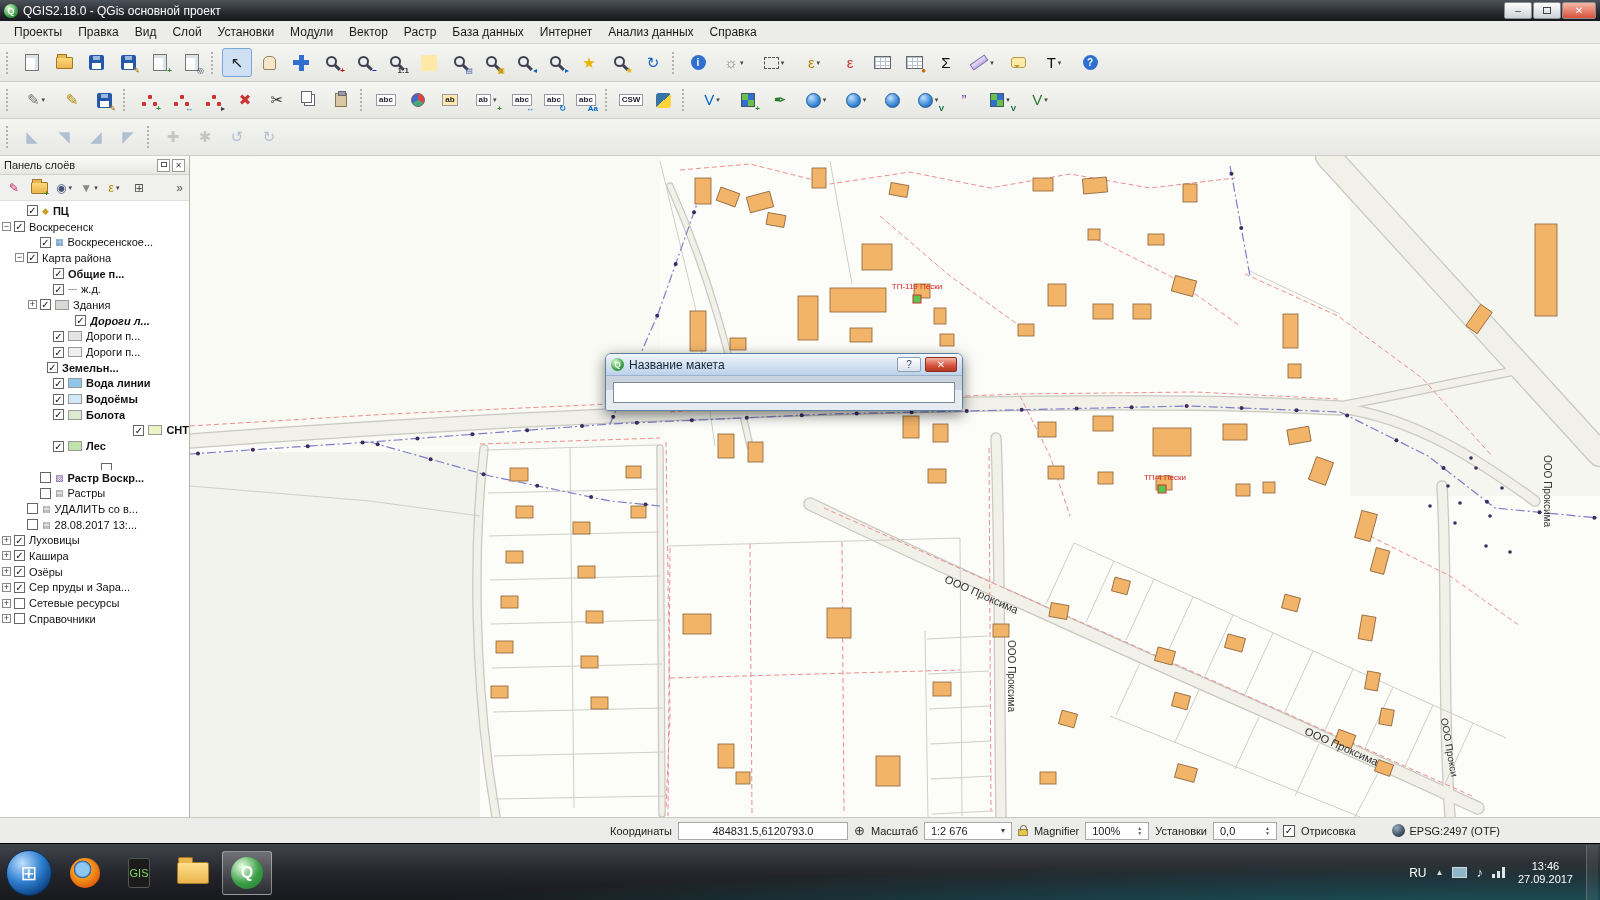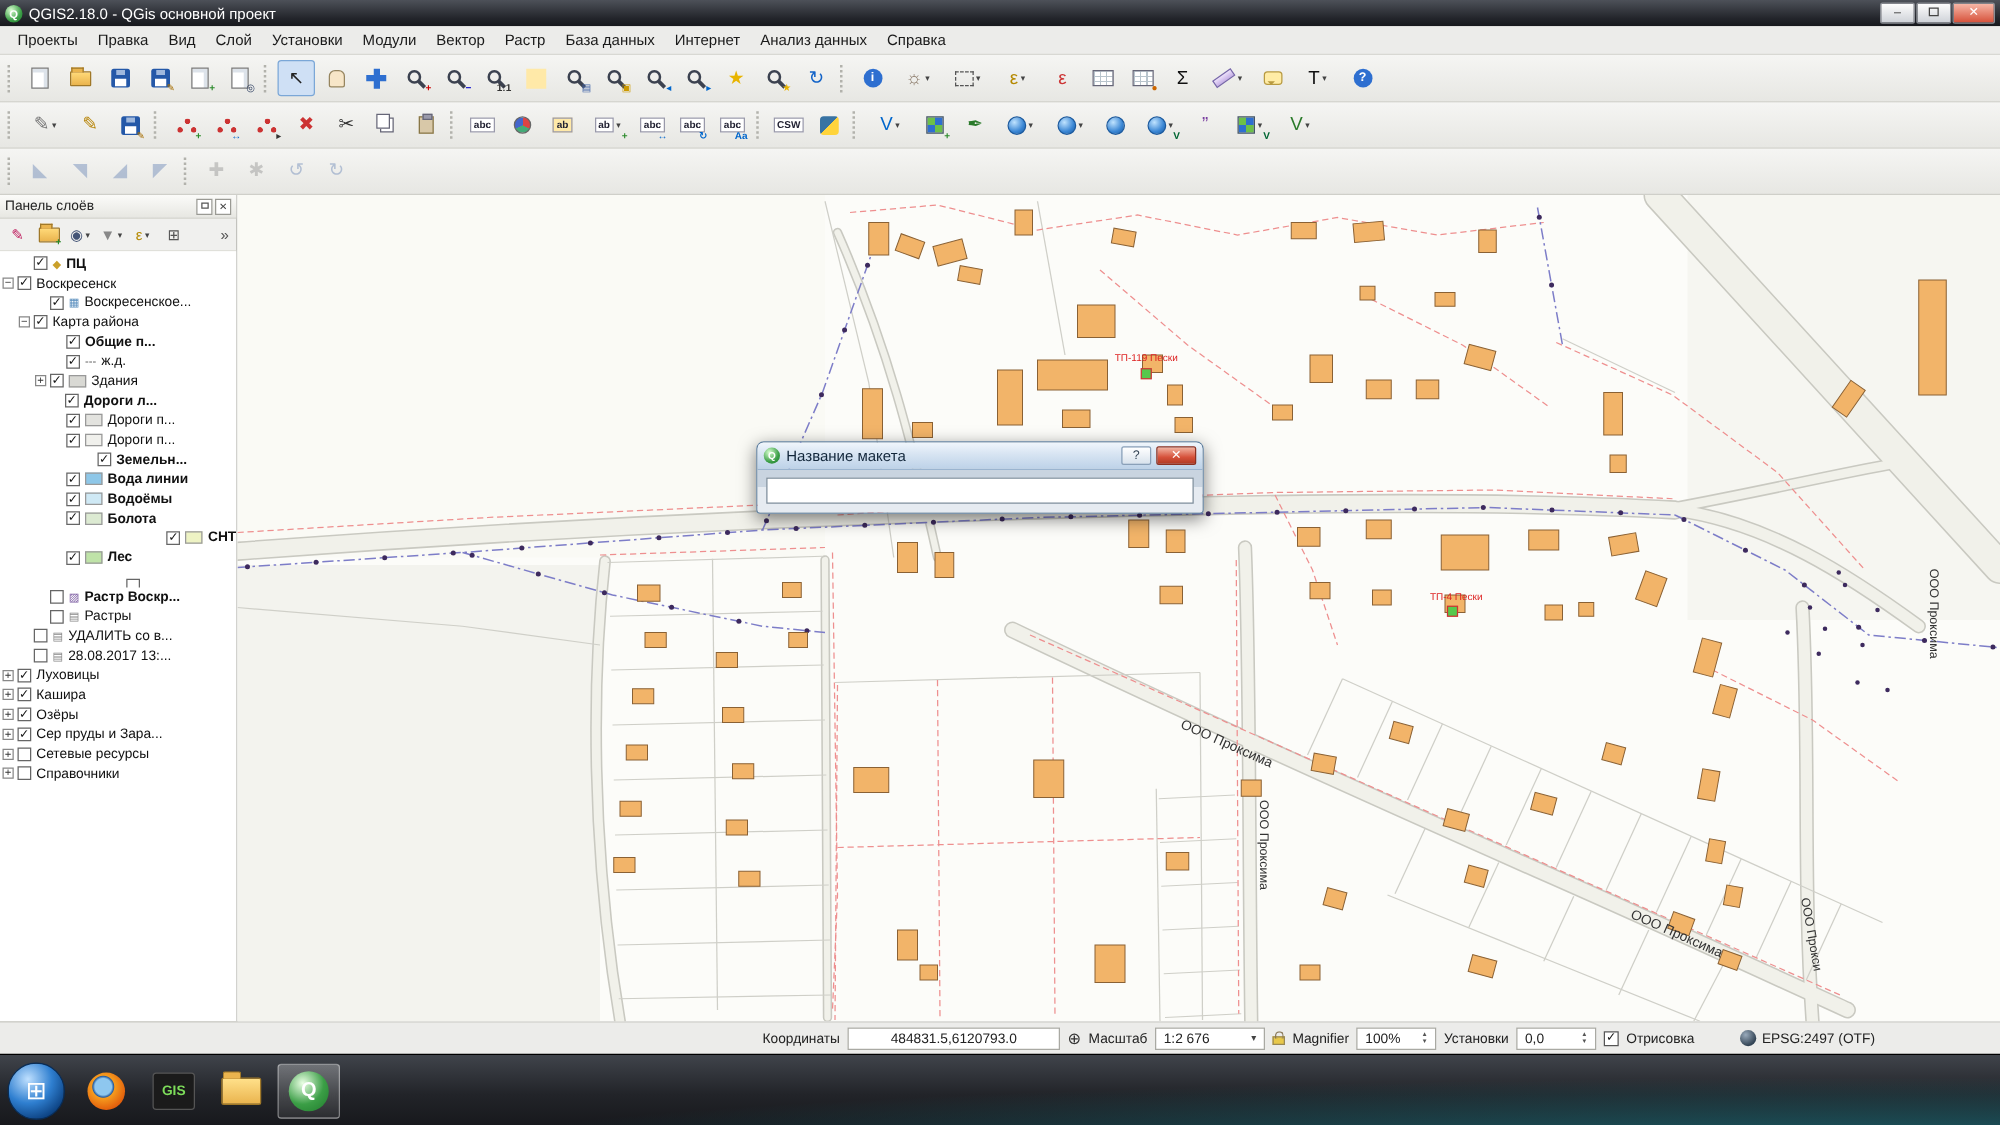--- a/index.html
+++ b/index.html
@@ -103,21 +103,21 @@
 .sbcheck{width:12px;height:12px;border:1px solid #555;background:#fff;font-size:10px;line-height:10px;text-align:center;flex:none;}
 .sbcheck.checked::after{content:"✓";font-weight:bold;color:#111;}
 .epsg{margin-left:auto;margin-right:92px;display:flex;align-items:center;gap:5px;flex:none;}
 .epsg-globe{width:13px;height:13px;border-radius:50%;background:radial-gradient(circle at 35% 30%,#9ab,#345 70%);}
 
 .taskbar{height:58px;flex:none;display:flex;align-items:center;padding:0 2px;border-top:1px solid #000;background:radial-gradient(ellipse at 96% 140%,#1d6a75 0%,rgba(29,106,117,0) 55%),linear-gradient(#40444b,#222429 55%,#17181c);}
 .start-orb{width:46px;height:46px;border-radius:50%;background:radial-gradient(circle at 35% 28%,#bfe0ff,#2f7fd0 45%,#0b3f7e 80%);border:1px solid #092c55;color:#fff;font-size:20px;display:flex;align-items:center;justify-content:center;margin:0 6px 0 4px;}
 .task-icon{width:50px;height:44px;border-radius:3px;display:flex;align-items:center;justify-content:center;margin:0 2px;}
 .task-icon.active{background:linear-gradient(rgba(255,255,255,.28),rgba(255,255,255,.08));border:1px solid rgba(255,255,255,.4);}
 .fx{width:30px;height:30px;border-radius:50%;background:radial-gradient(circle at 42% 38%,#8ec7ef 0 26%,#2a5d9e 33%,#f59b1e 36%,#e3600c 72%,#a63f08);}
-.gis{width:34px;height:30px;background:#1b1b1b;color:#7ddc5a;font-weight:bold;font-size:11px;display:flex;align-items:center;justify-content:center;border:1px solid #555;border-radius:3px;}
+.gis{width:22px;height:30px;background:#1b1b1b;color:#7ddc5a;font-weight:normal;font-size:11px;display:flex;align-items:center;justify-content:center;border:1px solid #555;border-radius:3px;}
 .tfolder{width:32px;height:22px;background:linear-gradient(#ffe08a,#eab44e);border:1px solid #a07828;border-radius:2px;position:relative;}
 .tfolder::before{content:"";position:absolute;top:-6px;left:0;width:13px;height:5px;background:#eab44e;border:1px solid #a07828;border-bottom:none;border-radius:2px 2px 0 0;}
 .qgis{width:32px;height:32px;border-radius:50%;background:radial-gradient(circle at 35% 30%,#eaffe4,#3b9e46 55%,#1f7a2c);color:#fff;font-weight:bold;font-size:16px;display:flex;align-items:center;justify-content:center;}
 .tray{margin-left:auto;display:flex;align-items:center;gap:9px;color:#fff;}
 .tray-lang{font-size:12px;}
 .tray-up{font-size:8px;color:#ddd;}
 .tr-display{width:15px;height:11px;border:1px solid #cfd6dd;background:#8fb6c9;}
 .tr-vol{font-size:13px;color:#e8eef4;}
 .tr-net{width:13px;height:11px;background:linear-gradient(#dfe6ec,#dfe6ec) 0 100%/3px 4px no-repeat,linear-gradient(#dfe6ec,#dfe6ec) 5px 100%/3px 7px no-repeat,linear-gradient(#dfe6ec,#dfe6ec) 10px 100%/3px 11px no-repeat;}
 .clock{text-align:center;font-size:11px;line-height:13px;padding:0 4px;}
@@ -478,38 +478,38 @@
             <span class="cb checked"></span>
             <span class="licon" style="color: rgb(85, 85, 85);">---</span>
             <span class="tlabel">ж.д.</span>
           </div>
           <div class="tree-row" style="padding-left: 28px;">
             <span class="twisty">+</span>
             <span class="cb checked"></span>
             <span class="swatch" style="background: rgb(217, 217, 212);"></span>
             <span class="tlabel">Здания</span>
           </div>
-          <div class="tree-row" style="padding-left: 40px;">
+          <div class="tree-row" style="padding-left: 63px; font-style: italic;">
             <span class="twisty empty"></span>
             <span class="cb checked"></span>
             <span class="tlabel b">Дороги л...</span>
           </div>
           <div class="tree-row" style="padding-left: 41px;">
             <span class="twisty empty"></span>
             <span class="cb checked"></span>
             <span class="swatch" style="background: rgb(227, 227, 223);"></span>
             <span class="tlabel">Дороги п...</span>
           </div>
           <div class="tree-row" style="padding-left: 41px;">
             <span class="twisty empty"></span>
             <span class="cb checked"></span>
             <span class="swatch" style="background: rgb(240, 240, 236);"></span>
             <span class="tlabel">Дороги п...</span>
           </div>
-          <div class="tree-row" style="padding-left: 66px;">
+          <div class="tree-row" style="padding-left: 35px;">
             <span class="twisty empty"></span>
             <span class="cb checked"></span>
             <span class="tlabel b">Земельн...</span>
           </div>
           <div class="tree-row" style="padding-left: 41px;">
             <span class="twisty empty"></span>
             <span class="cb checked"></span>
             <span class="swatch" style="background: rgb(142, 199, 232);"></span>
             <span class="tlabel b">Вода линии</span>
           </div>
@@ -906,14 +906,26 @@
       </div>
     <div class="task-icon">
         <span class="gis">GIS</span>
       </div>
     <div class="task-icon">
         <span class="tfolder"></span>
       </div>
     <div class="task-icon active">
         <span class="qgis">Q</span>
       </div>
+    <div class="tray">
+      <span class="tray-lang">RU</span>
+      <span class="tray-up">▲</span>
+      <span class="tr-display"></span>
+      <span class="tr-vol">♪</span>
+      <span class="tr-net"></span>
+      <div class="clock">
+        <div>13:46</div>
+        <div>27.09.2017</div>
+      </div>
+      <div class="show-desktop"></div>
+    </div>
   </div>
 </div>
 
 </body></html>

